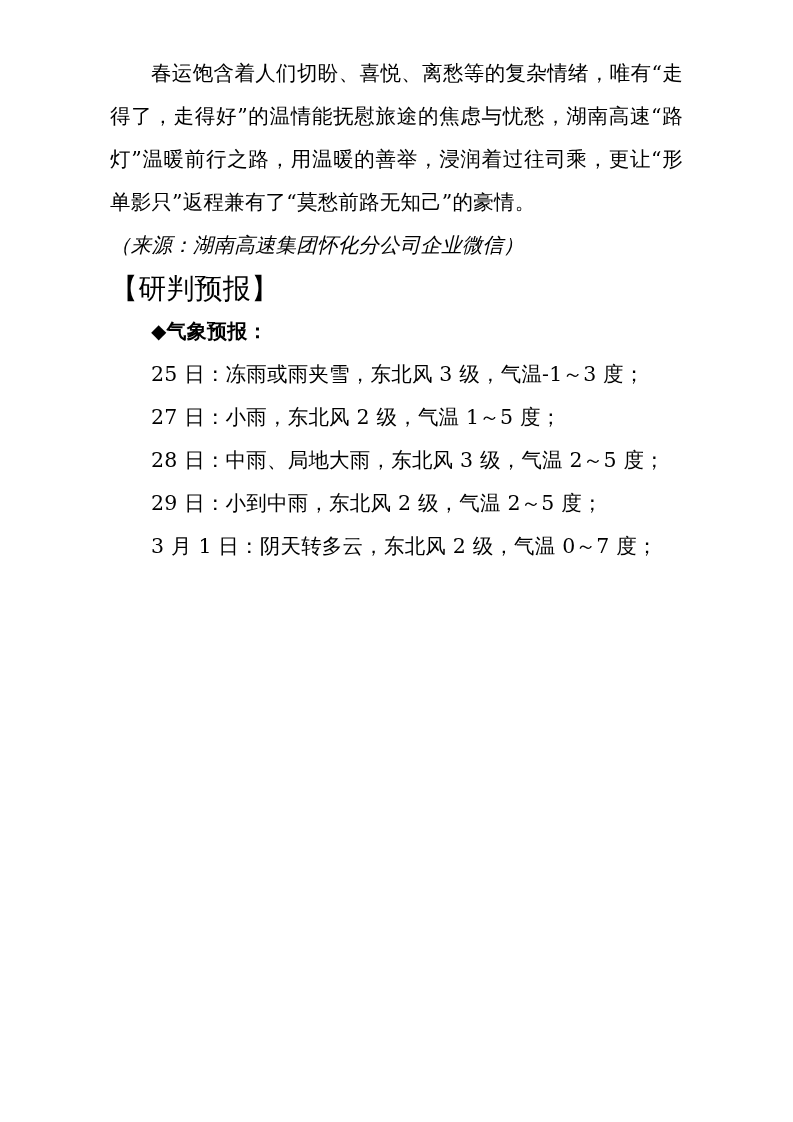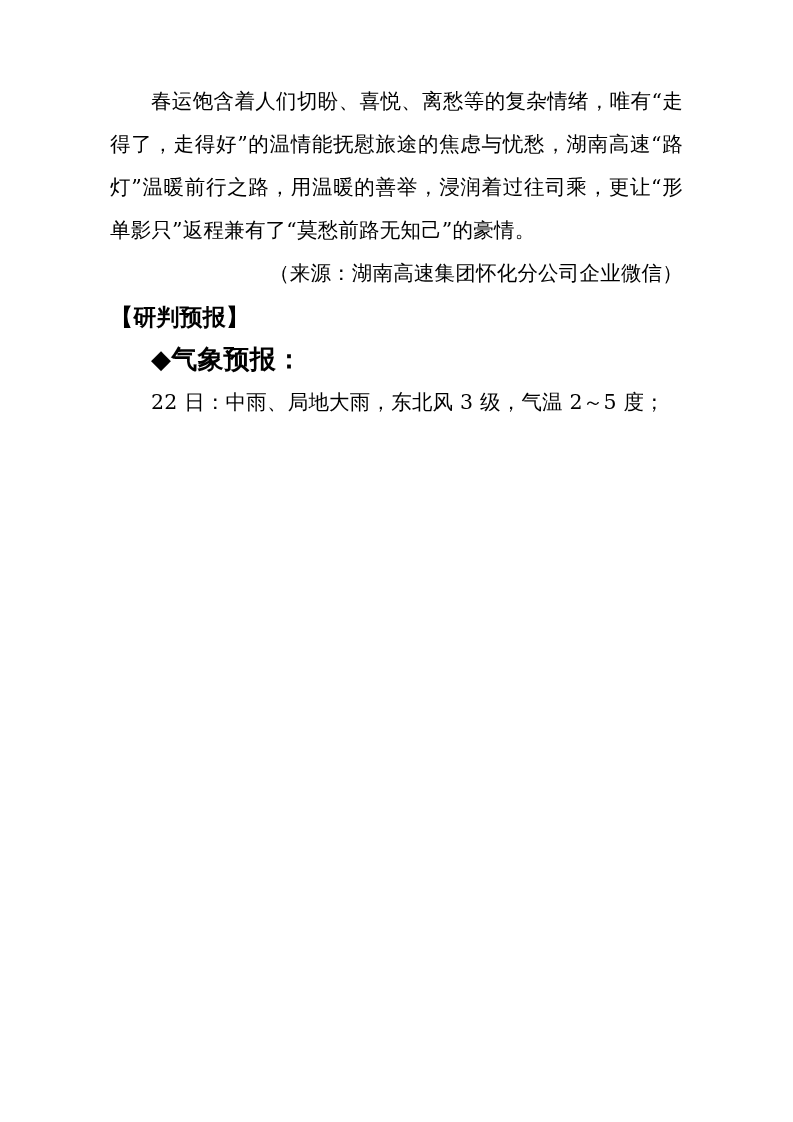--- a/index.html
+++ b/index.html
@@ -12,62 +12,67 @@
     height: 1122px;
     font-family: "DejaVu Serif", "Liberation Serif", serif;
     color: #000000;
     overflow: hidden;
   }
   .page {
     position: relative;
     width: 793px;
     height: 1122px;
     box-sizing: border-box;
-    padding: 80px 110px 0 110px;
+    padding: 52px 110px 0 110px;
   }
   .doc-body {
     width: 573px;
   }
   p {
     margin: 0;
     font-size: 20.5px;
     line-height: 43px;
     text-align: justify;
     text-justify: inter-ideograph;
     letter-spacing: 0.2px;
   }
   .indent2 {
     text-indent: 41px;
   }
   .indent-right {
-    text-align: right;
+    text-align: left;
+    font-style: italic;
   }
   .heading-bracket {
-    font-weight: bold;
-    font-size: 23px;
+    font-weight: normal;
+    font-size: 28px;
     line-height: 43px;
   }
   .heading-diamond {
     font-weight: bold;
-    font-size: 26px;
+    font-size: 20px;
     line-height: 43px;
     text-indent: 41px;
   }
 </style>
 </head>
 <body>
 
 <div class="page">
   <div class="doc-body">
 
     <p class="indent2">春运饱含着人们切盼、喜悦、离愁等的复杂情绪，唯有“走得了，走得好”的温情能抚慰旅途的焦虑与忧愁，湖南高速“路灯”温暖前行之路，用温暖的善举，浸润着过往司乘，更让“形单影只”返程兼有了“莫愁前路无知己”的豪情。</p>
 
     <p class="indent-right">（来源：湖南高速集团怀化分公司企业微信）</p>
 
     <p class="heading-bracket">【研判预报】</p>
 
     <p class="heading-diamond">◆气象预报：</p>
 
 
-    <p class="indent2">22 日：中雨、局地大雨，东北风 3 级，气温 2～5 度；</p>
+    <p class="indent2">25 日：冻雨或雨夹雪，东北风 3 级，气温-1～3 度；</p>
+    <p class="indent2">27 日：小雨，东北风 2 级，气温 1～5 度；</p>
+    <p class="indent2">28 日：中雨、局地大雨，东北风 3 级，气温 2～5 度；</p>
+    <p class="indent2">29 日：小到中雨，东北风 2 级，气温 2～5 度；</p>
+    <p class="indent2">3 月 1 日：阴天转多云，东北风 2 级，气温 0～7 度；</p>
 
   </div>
 </div>
 
 </body></html>

